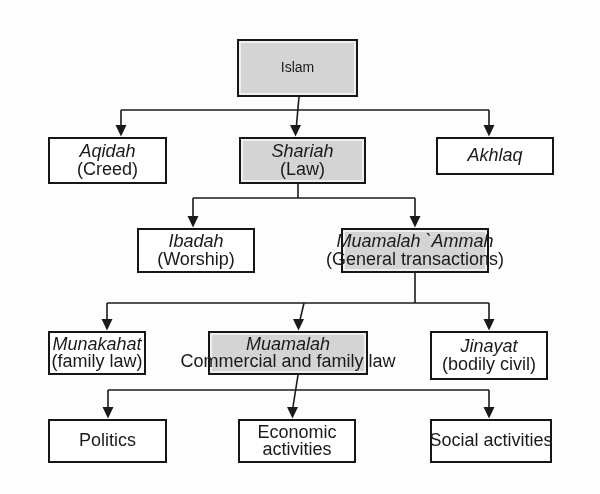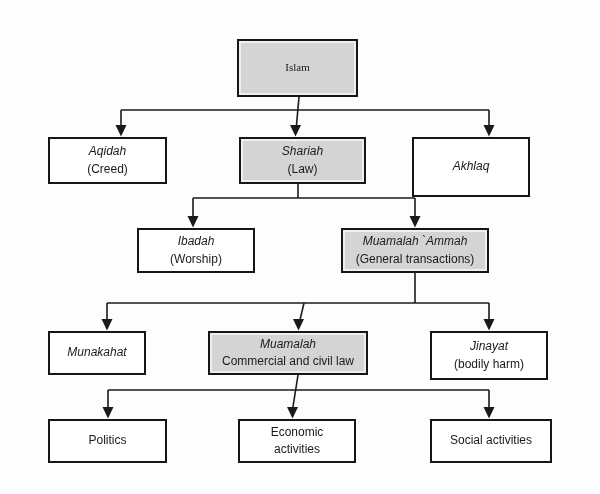--- a/index.html
+++ b/index.html
@@ -23,31 +23,31 @@
     position:absolute;
     box-sizing:border-box;
     border:2.4px solid #161616;
     background:#ffffff;
     display:flex;
     flex-direction:column;
     align-items:center;
     justify-content:center;
     text-align:center;
     color:#1a1a1a;
-    font-size:12px;
+    font-size:18px;
     line-height:17.5px;
     z-index:2;
   }
   .node.gray{
     background:#d4d4d4;
     box-shadow:inset 0 0 0 2px #efefef;
   }
   .node .it{font-style:italic;}
   .node .l1,.node .l2{display:block;white-space:nowrap;}
-  .node.big{font-size:11px;font-family:Liberation Serif, serif;}
+  .node.big{font-size:14px;}
 </style>
 </head>
 <body>
 
 <div class="canvas">
 
   <svg class="wires" viewBox="0 0 600 494" fill="none" stroke="#1a1a1a" stroke-width="1.6">
 
     <path d="M299,97 L295.7,134"></path>
     <polygon points="290,125 301,125 295.5,136.5" fill="#1a1a1a" stroke="none"></polygon>
@@ -87,43 +87,44 @@
   </div>
 
   <div class="node" style="left:48px;top:137px;width:119px;height:47px">
     <span class="l1 it">Aqidah</span>
     <span class="l2">(Creed)</span>
   </div>
   <div class="node gray" style="left:239px;top:137px;width:127px;height:47px">
     <span class="l1 it">Shariah</span>
     <span class="l2">(Law)</span>
   </div>
-  <div class="node" style="left:412px;top:137px;width:118px;height:60px">
+  <div class="node" style="left:436px;top:137px;width:118px;height:38px">
     <span class="l1 it">Akhlaq</span>
   </div>
 
   <div class="node" style="left:137px;top:228px;width:118px;height:45px">
     <span class="l1 it">Ibadah</span>
     <span class="l2">(Worship)</span>
   </div>
   <div class="node gray" style="left:341px;top:228px;width:148px;height:45px">
     <span class="l1 it">Muamalah `Ammah</span>
     <span class="l2">(General transactions)</span>
   </div>
 
   <div class="node" style="left:48px;top:331px;width:98px;height:44px">
     <span class="l1 it">Munakahat</span>
+    <span class="l2">(family law)</span>
   </div>
   <div class="node gray" style="left:208px;top:331px;width:160px;height:44px">
     <span class="l1 it">Muamalah</span>
-    <span class="l2">Commercial and civil law</span>
+    <span class="l2">Commercial and family law</span>
   </div>
   <div class="node" style="left:430px;top:331px;width:118px;height:49px">
     <span class="l1 it">Jinayat</span>
-    <span class="l2">(bodily harm)</span>
+    <span class="l2">(bodily civil)</span>
   </div>
 
   <div class="node" style="left:238px;top:419px;width:118px;height:44px">
     <span class="l1">Economic</span>
     <span class="l2">activities</span>
   </div>
   <div class="node" style="left:48px;top:419px;width:119px;height:44px">
     <span class="l1">Politics</span>
   </div>
   <div class="node" style="left:430px;top:419px;width:122px;height:44px">

